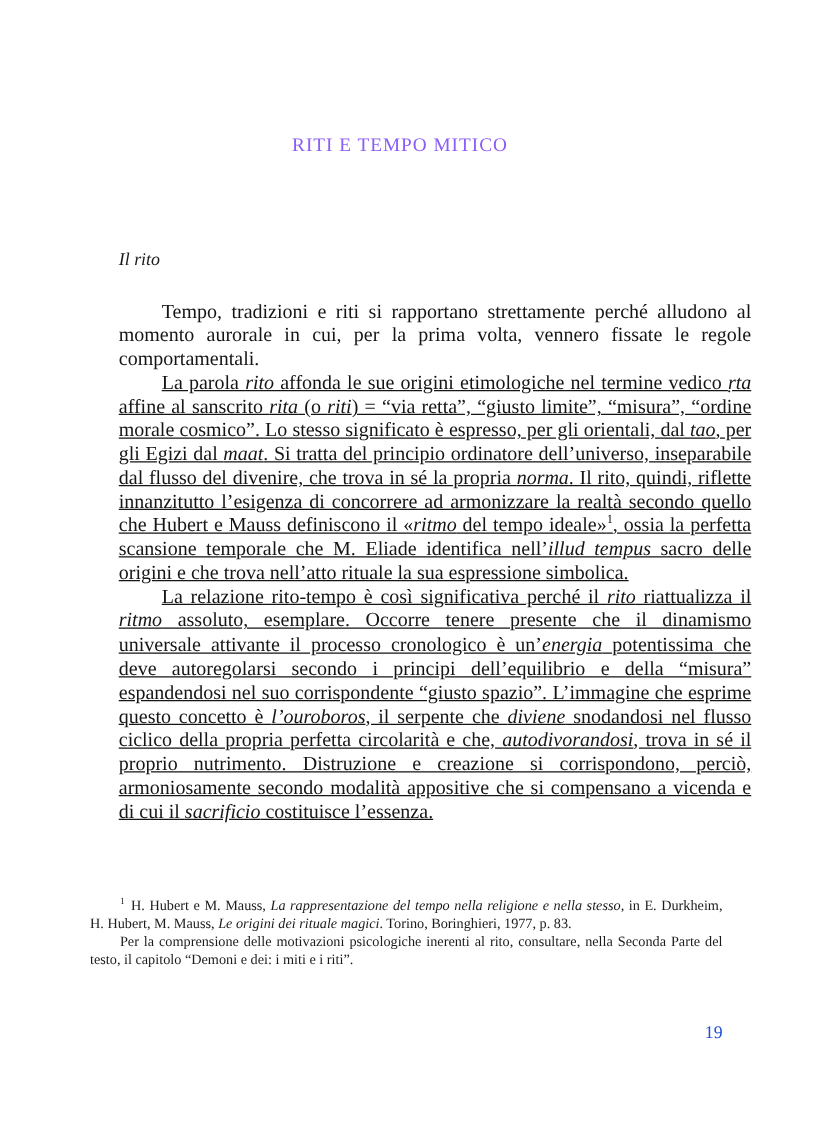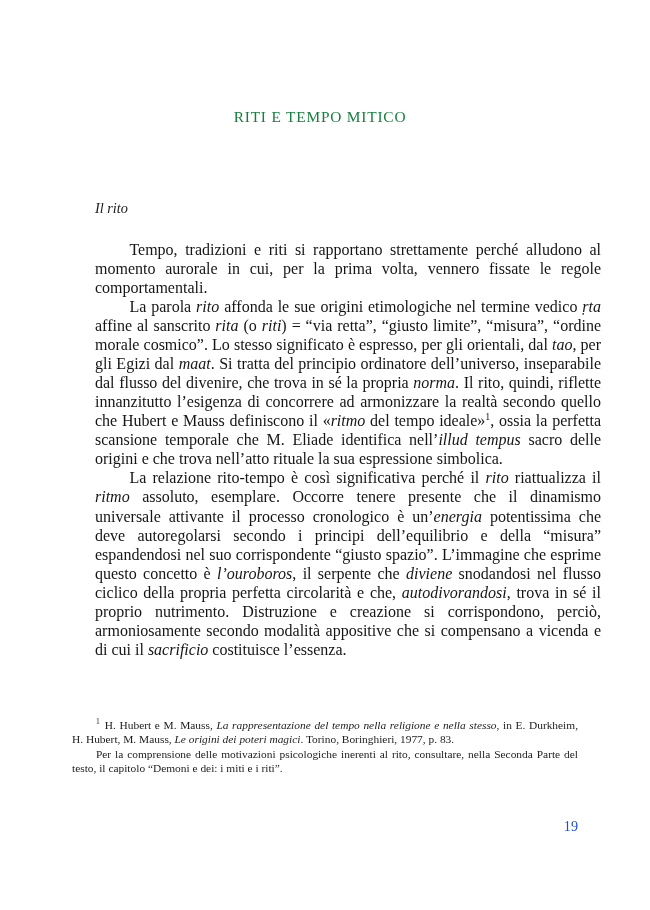--- a/index.html
+++ b/index.html
@@ -28,21 +28,21 @@
   
   .chapter-title {
     position: absolute;
     top: 108px;
     left: 0;
     width: 640px;
     text-align: center;
     font-size: 15.4px;
     letter-spacing: 0.8px;
     font-variant: normal;
-    color: #15803d;
+    color: #8b5cf6;
   }
 
   
   .textblock {
     position: absolute;
     top: 200px;
     left: 71px;
     width: 506px;
     margin-left: 24px;
   }
@@ -61,20 +61,21 @@
     text-justify: inter-word;
     font-size: 16px;
     line-height: 19.05px;
     text-indent: 2.15em;
     color: #151515;
     hyphens: manual;
   }
 
   p.body + p.body {
     margin-top: 0;
+    text-decoration: underline;
   }
 
   i, em { font-style: italic; }
 
   sup.fnref {
     font-size: 0.62em;
     vertical-align: super;
     line-height: 0;
   }
 
@@ -137,19 +138,19 @@
       <span>La parola </span><i>rito</i><span> affonda le sue origini etimologiche nel termine vedico </span><i>ṛta</i><span> affine al sanscrito </span><i>rita</i><span> (o </span><i>riti</i><span>) = “via retta”, “giusto limite”, “misura”, “ordine morale cosmico”. Lo stesso significato è espresso, per gli orientali, dal </span><i>tao</i><span>, per gli Egizi dal </span><i>maat</i><span>. Si tratta del principio ordinatore dell’universo, inseparabile dal flusso del divenire, che trova in sé la propria </span><i>norma</i><span>. Il rito, quindi, riflette innanzitutto l’esigenza di concorrere ad armonizzare la realtà secondo quello che Hubert e Mauss definiscono il «</span><i>ritmo</i><span> del tempo ideale»</span><sup class="fnref">1</sup><span>, ossia la perfetta scansione temporale che M. Eliade identifica nell’</span><i>illud tempus</i><span> sacro delle origini e che trova nell’atto rituale la sua espressione simbolica.</span>
     </p>
 
     <p class="body">
       <span>La relazione rito-tempo è così significativa perché il </span><i>rito</i><span> riattualizza il </span><i>ritmo</i><span> assoluto, esemplare. Occorre tenere presente che il dinamismo universale attivante il processo cronologico è un’</span><i>energia</i><span> potentissima che deve autoregolarsi secondo i principi dell’equilibrio e della “misura” espandendosi nel suo corrispondente “giusto spazio”. L’immagine che esprime questo concetto è </span><i>l’ouroboros</i><span>, il serpente che </span><i>diviene</i><span> snodandosi nel flusso ciclico della propria perfetta circolarità e che, </span><i>autodivorandosi</i><span>, trova in sé il proprio nutrimento. Distruzione e creazione si corrispondono, perciò, armoniosamente secondo modalità appositive che si compensano a vicenda e di cui il </span><i>sacrificio</i><span> costituisce l’essenza.</span>
     </p>
 
   </div>
 
   <div class="footnotes">
-    <p><span class="fn-marker">1</span><span> H. Hubert e M. Mauss, </span><i>La rappresentazione del tempo nella religione e nella stesso</i><span>, in E. Durkheim, H. Hubert, M. Mauss, </span><i>Le origini dei poteri magici</i><span>. Torino, Boringhieri, 1977, p. 83.</span></p>
+    <p><span class="fn-marker">1</span><span> H. Hubert e M. Mauss, </span><i>La rappresentazione del tempo nella religione e nella stesso</i><span>, in E. Durkheim, H. Hubert, M. Mauss, </span><i>Le origini dei rituale magici</i><span>. Torino, Boringhieri, 1977, p. 83.</span></p>
     <p class="fn-second"><span>Per la comprensione delle motivazioni psicologiche inerenti al rito, consultare, nella Seconda Parte del testo, il capitolo “Demoni e dei: i miti e i riti”.</span></p>
   </div>
 
   <div class="folio">19</div>
 
 </div>
 
 </body></html>

